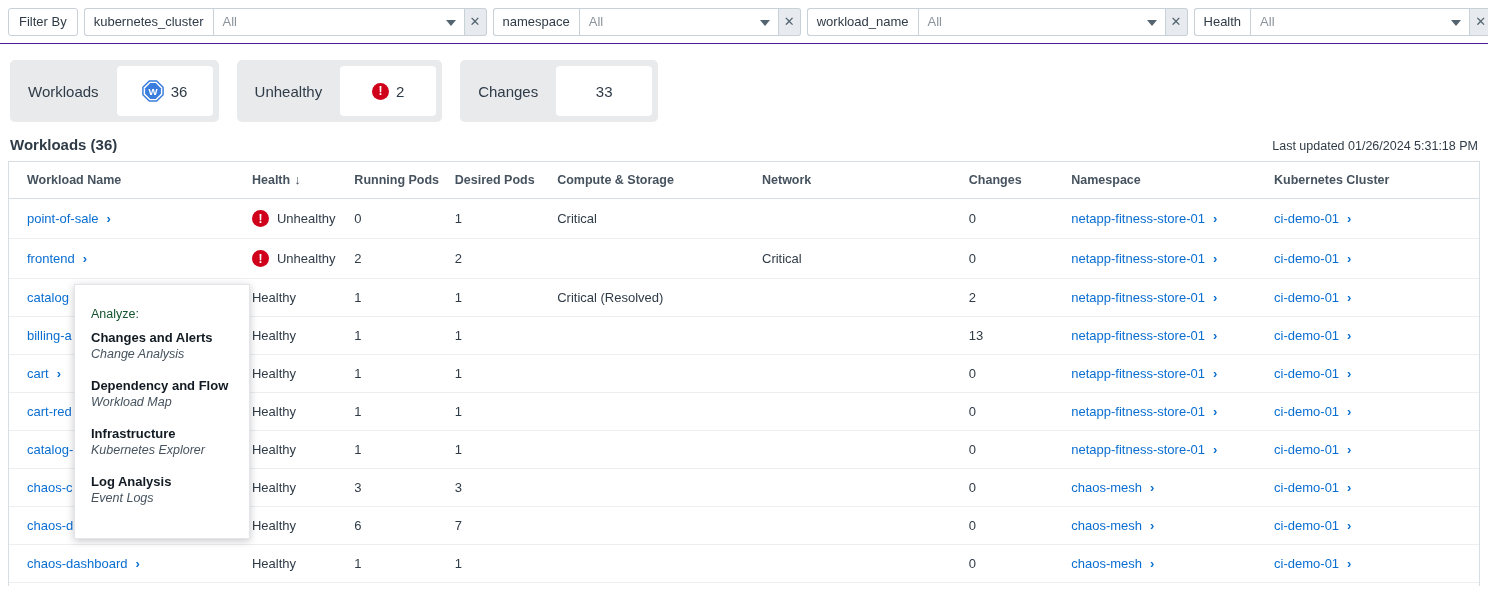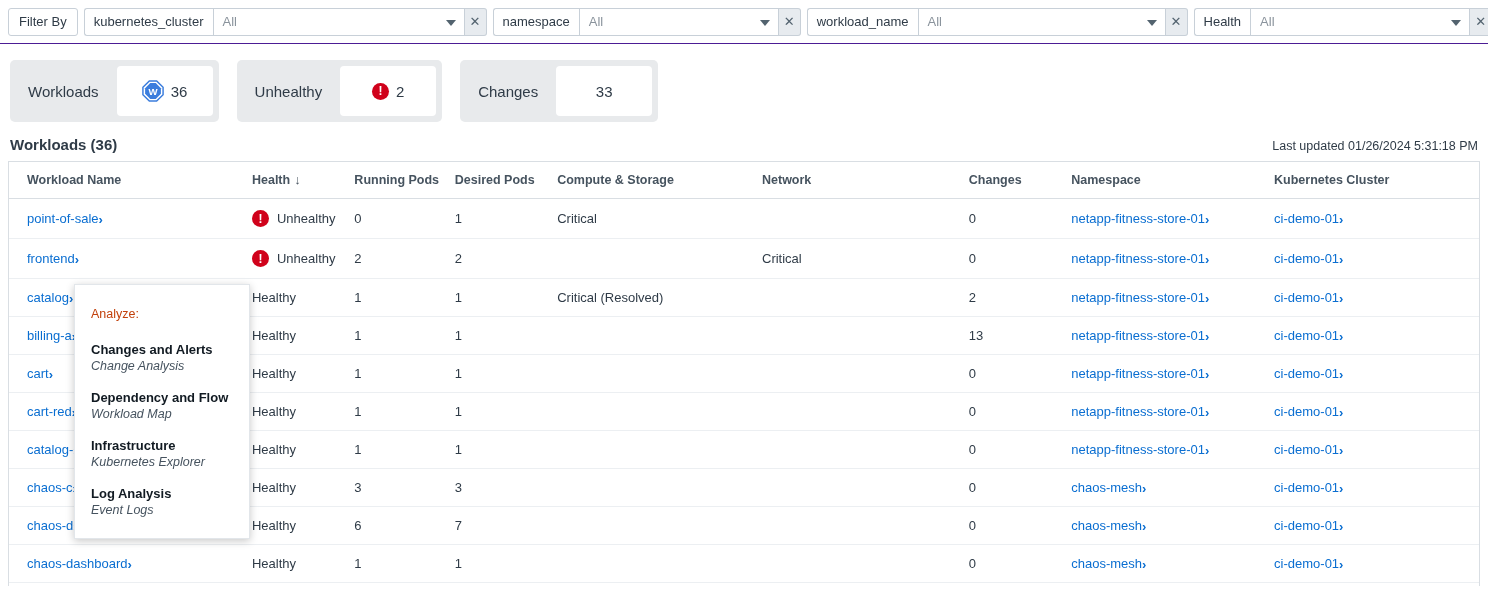--- a/index.html
+++ b/index.html
@@ -179,22 +179,22 @@
   .c-changes { width: 102px; }
   .c-ns { width: 202px; }
   .c-cluster { width: 210px; }
 
   thead .c-name { padding-left: 18px; }
 
   .link {
     color: #0a6ed1;
     cursor: pointer;
     display: inline-flex;
-    align-items: flex-end;
-    gap: 0;
+    align-items: center;
+    gap: 8px;
   }
   .chev {
     font-size: 13px;
     color: #0a6ed1;
     font-weight: bold;
     line-height: 1;
   }
   .health-cell { display: flex; align-items: center; gap: 8px; }
   .sort-arrow { color: #46535f; font-size: 13px; margin-left: 4px; }
 
@@ -206,22 +206,22 @@
     width: 176px;
     height: 255px;
     background: #ffffff;
     border: 1px solid #e2e6ea;
     box-shadow: 0 2px 8px rgba(0,0,0,0.22);
     padding: 22px 0 0 16px;
     z-index: 50;
   }
   .popup-head {
     font-size: 12.5px;
-    color: #c2410c;
-    margin-bottom: 20px;
+    color: #14532d;
+    margin-bottom: 8px;
   }
   .popup-item { margin-bottom: 14px; cursor: pointer; }
   .popup-item .pi-title {
     font-size: 13px; font-weight: bold; color: #111a22;
     line-height: 17px;
   }
   .popup-item .pi-sub {
     font-size: 12.5px; font-style: italic; color: #46535f;
     line-height: 17px;
   }

